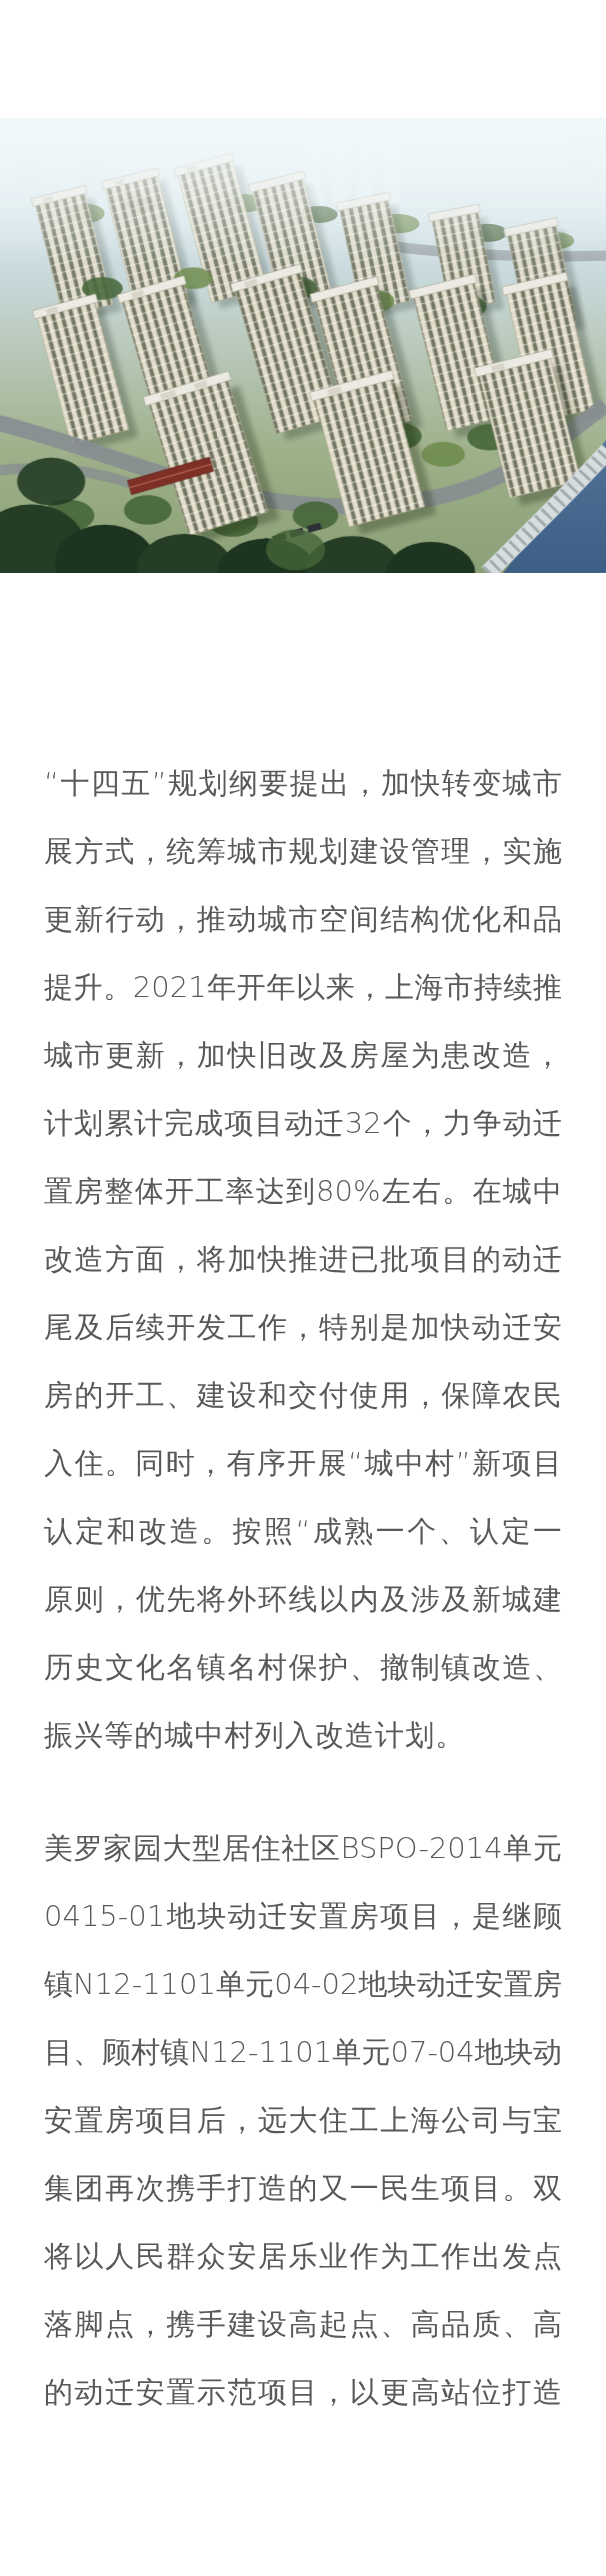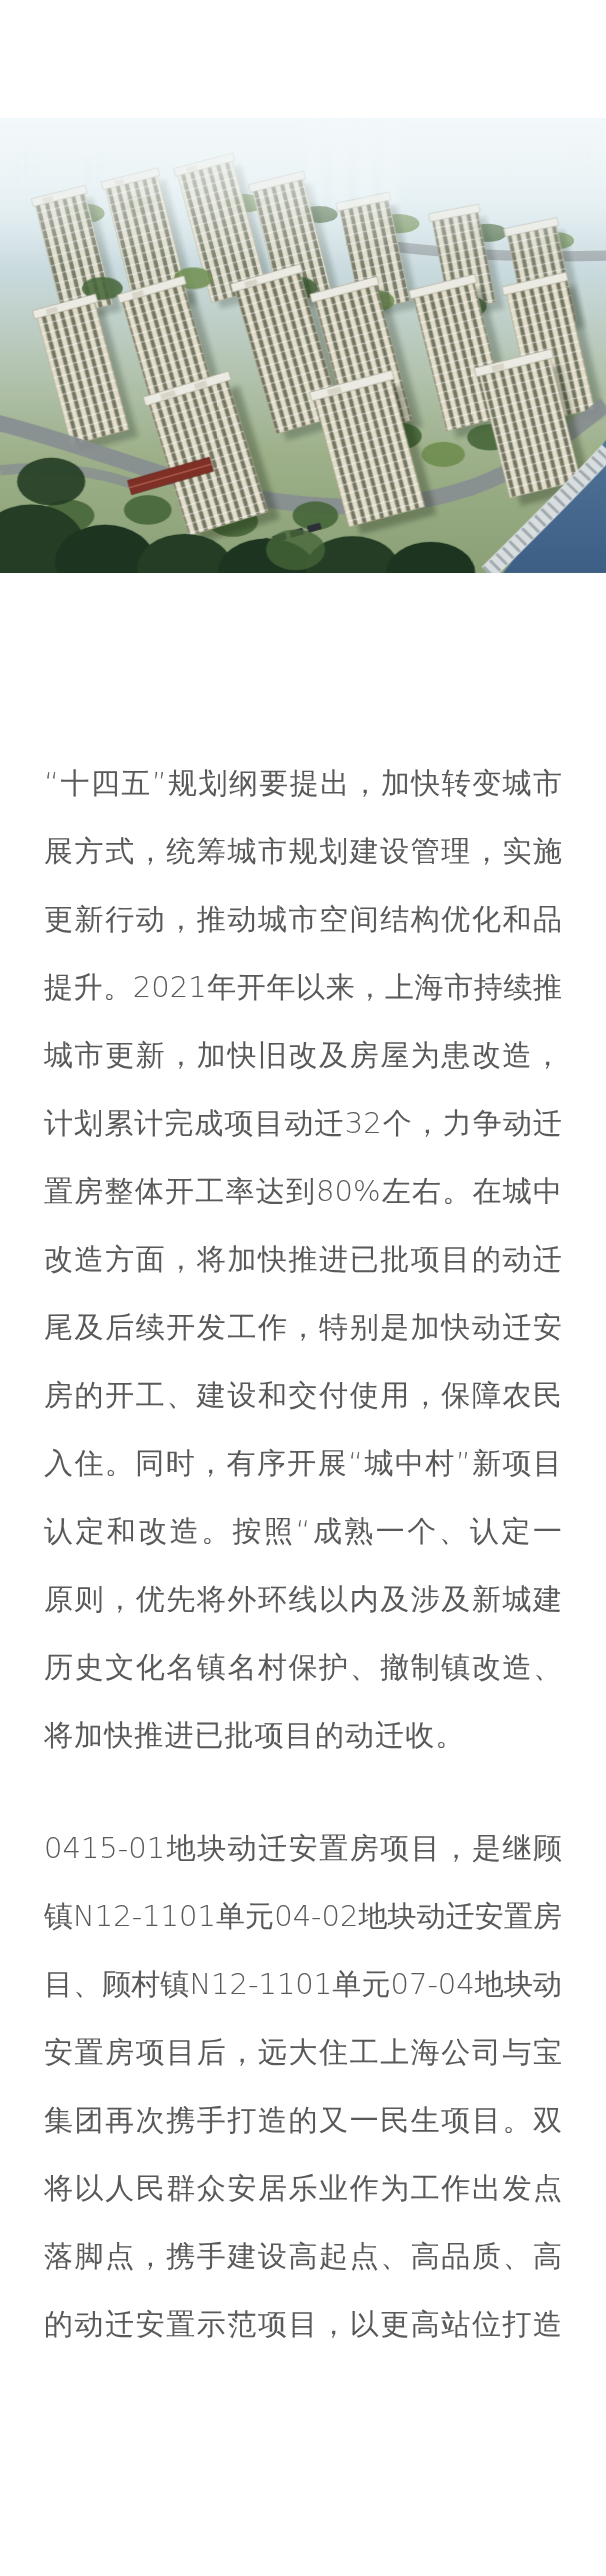--- a/index.html
+++ b/index.html
@@ -286,23 +286,24 @@
         <div class="line">城市更新，加快旧改及房屋为患改造，今年</div>
         <div class="line">计划累计完成项目动迁32个，力争动迁安</div>
         <div class="line">置房整体开工率达到80%左右。在城中村</div>
         <div class="line">改造方面，将加快推进已批项目的动迁收</div>
         <div class="line">尾及后续开发工作，特别是加快动迁安置</div>
         <div class="line">房的开工、建设和交付使用，保障农民及时</div>
         <div class="line">入住。同时，有序开展“城中村”新项目的</div>
         <div class="line">认定和改造。按照“成熟一个、认定一个”</div>
         <div class="line">原则，优先将外环线以内及涉及新城建设、</div>
         <div class="line">历史文化名镇名村保护、撤制镇改造、乡村</div>
-        <div class="line last">将加快推进已批项目的动迁收。</div>
+        <div class="line last">振兴等的城中村列入改造计划。</div>
       </div>
       <div class="paragraph">
+        <div class="line">美罗家园大型居住社区BSPO-2014单元</div>
         <div class="line">0415-01地块动迁安置房项目，是继顾村</div>
         <div class="line">镇N12-1101单元04-02地块动迁安置房项</div>
         <div class="line">目、顾村镇N12-1101单元07-04地块动迁</div>
         <div class="line">安置房项目后，远大住工上海公司与宝建</div>
         <div class="line">集团再次携手打造的又一民生项目。双方</div>
         <div class="line">将以人民群众安居乐业作为工作出发点和</div>
         <div class="line">落脚点，携手建设高起点、高品质、高标准</div>
         <div class="line">的动迁安置示范项目，以更高站位打造精</div>
       </div>
     </article>

